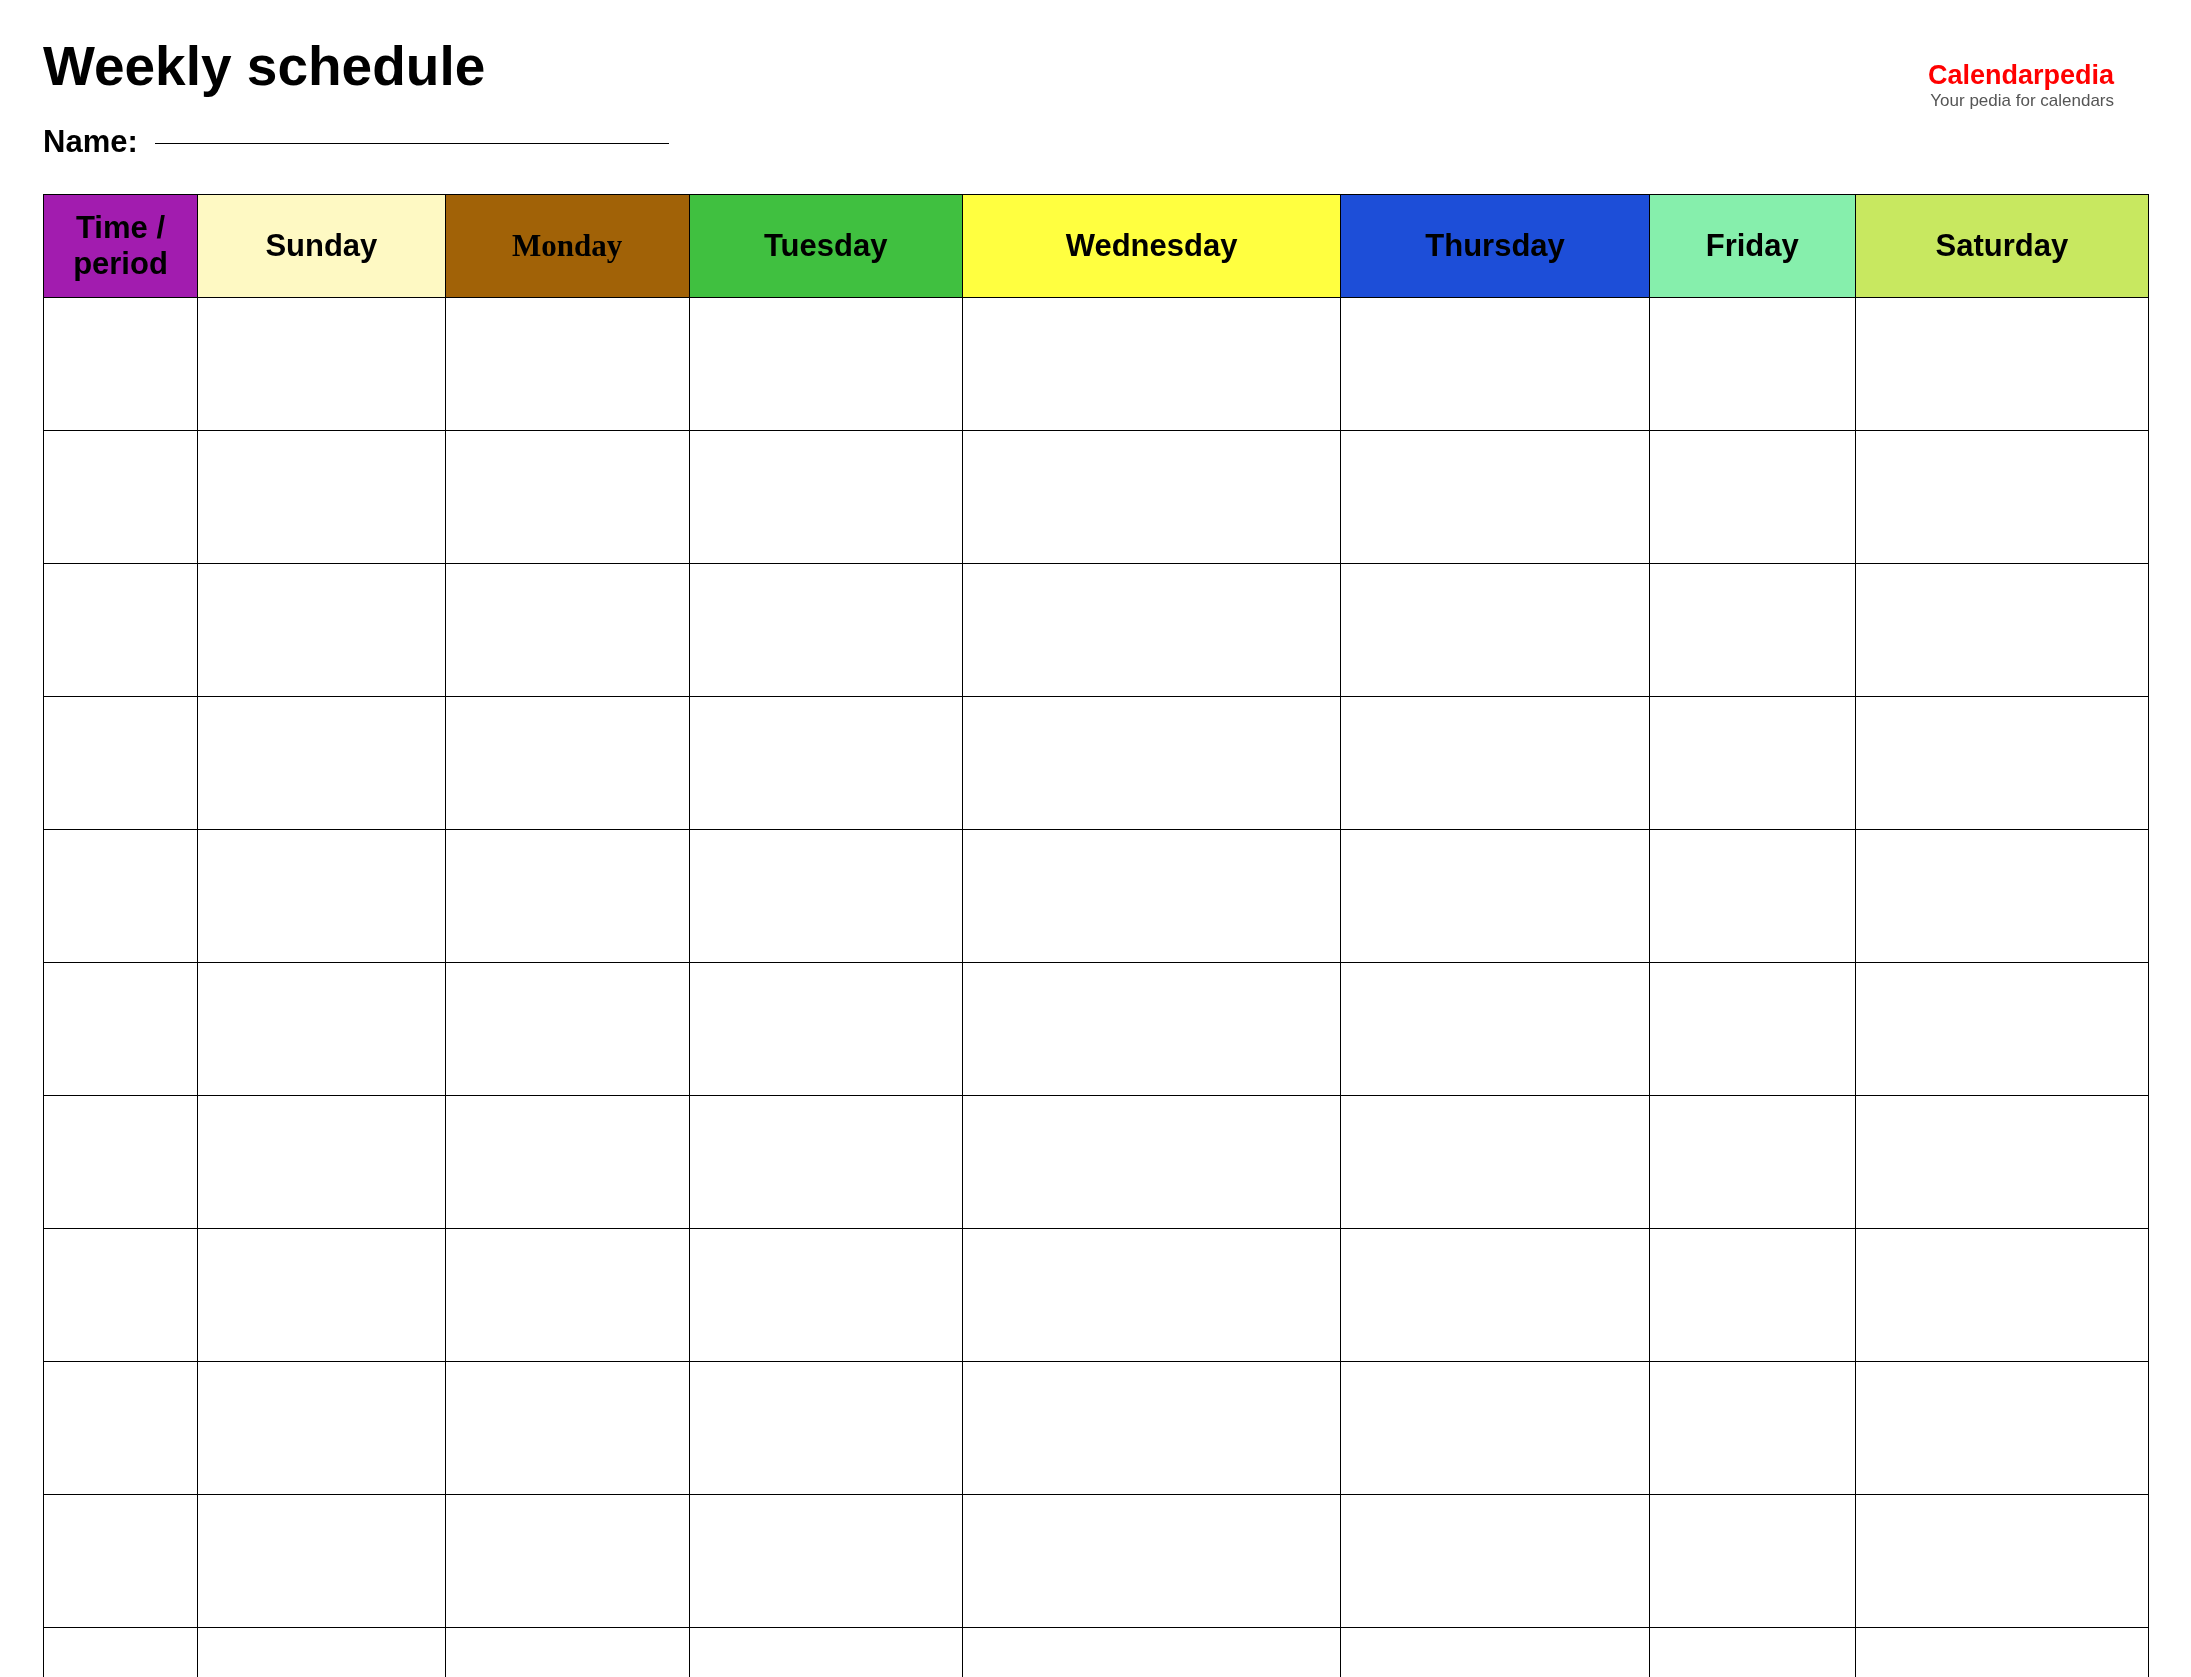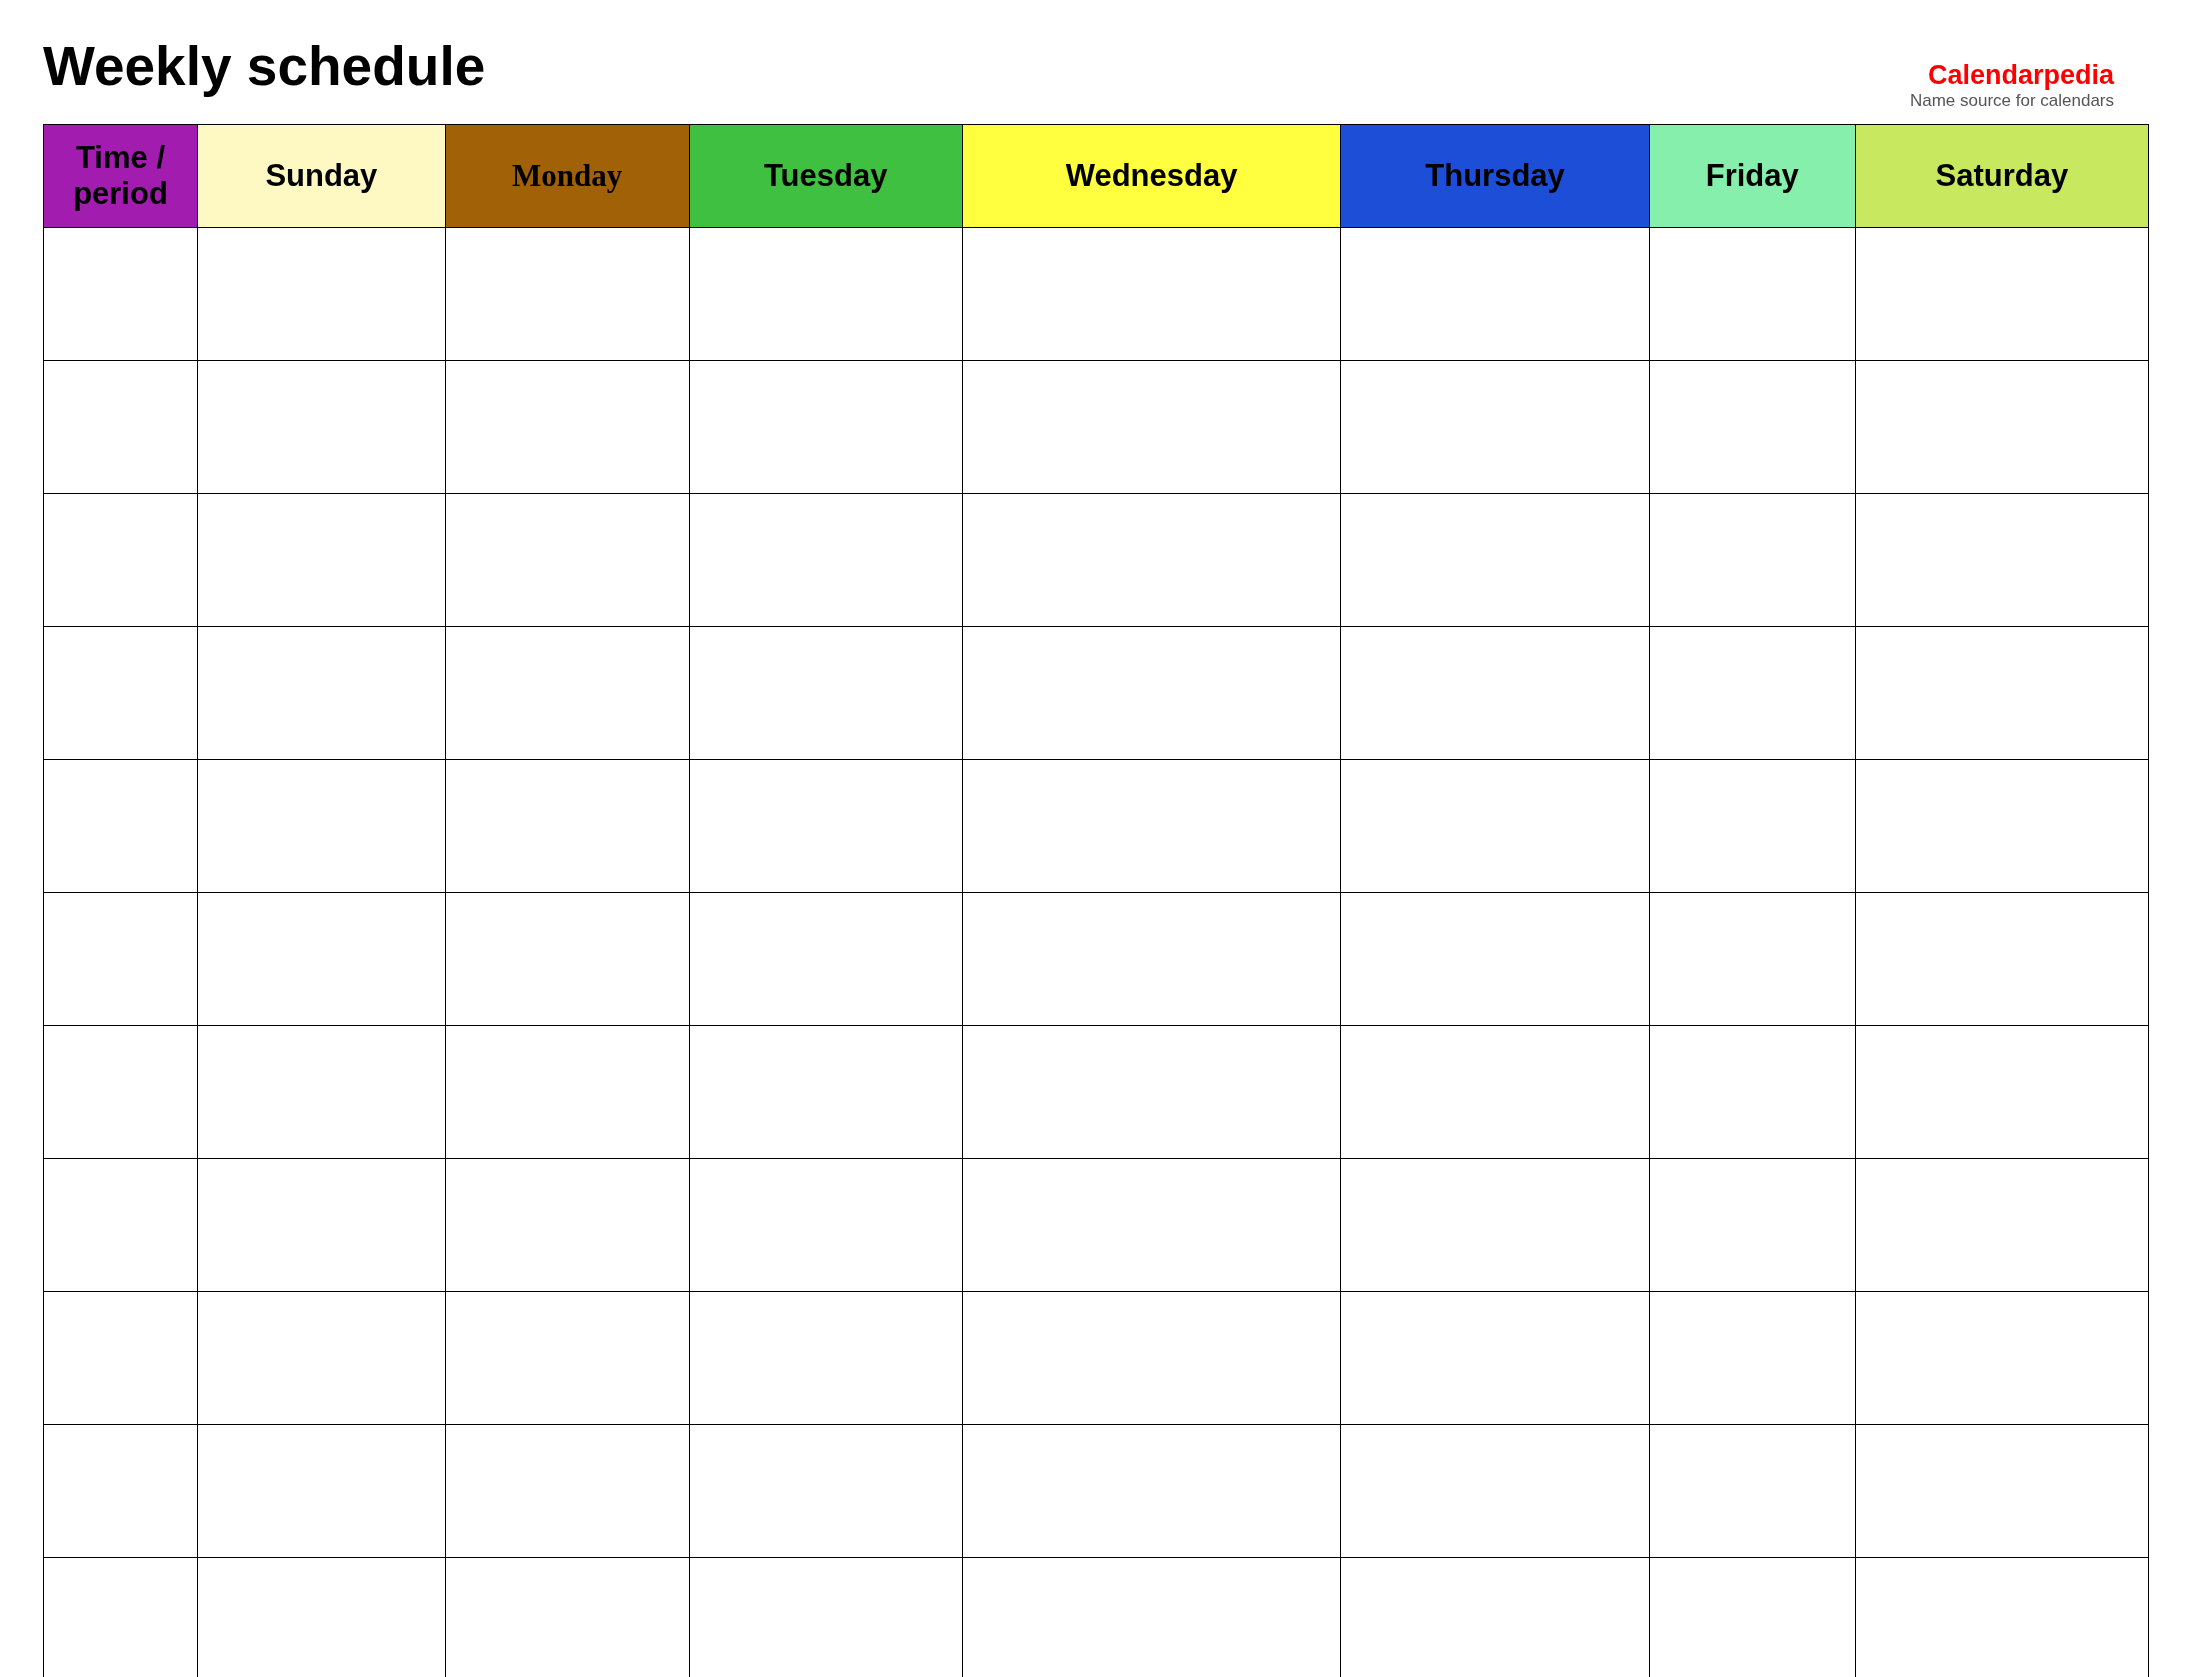--- a/index.html
+++ b/index.html
@@ -126,25 +126,29 @@
   </style>
 </head>
 <body>
 
 <div style="position: relative;">
 
   <div class="logo-area">
     <div class="logo-calendar">
       <span>Calendar</span><span style="color:#ff0000;">pedia</span>
     </div>
-    <div class="logo-tagline">Name source for calendars</div>
+    <div class="logo-tagline">Your pedia for calendars</div>
   </div>
 
   <h1 class="page-title">Weekly schedule</h1>
 
+  <div class="name-row">
+    <span>Name:</span>
+    <span class="name-underline"></span>
+  </div>
 
   <table class="schedule-table">
     <thead>
       <tr>
         <th class="col-time header-time">Time / period</th>
         <th class="col-sunday">Sunday</th>
         <th class="col-monday">Monday</th>
         <th class="col-tuesday">Tuesday</th>
         <th class="col-wednesday">Wednesday</th>
         <th class="col-thursday">Thursday</th>

